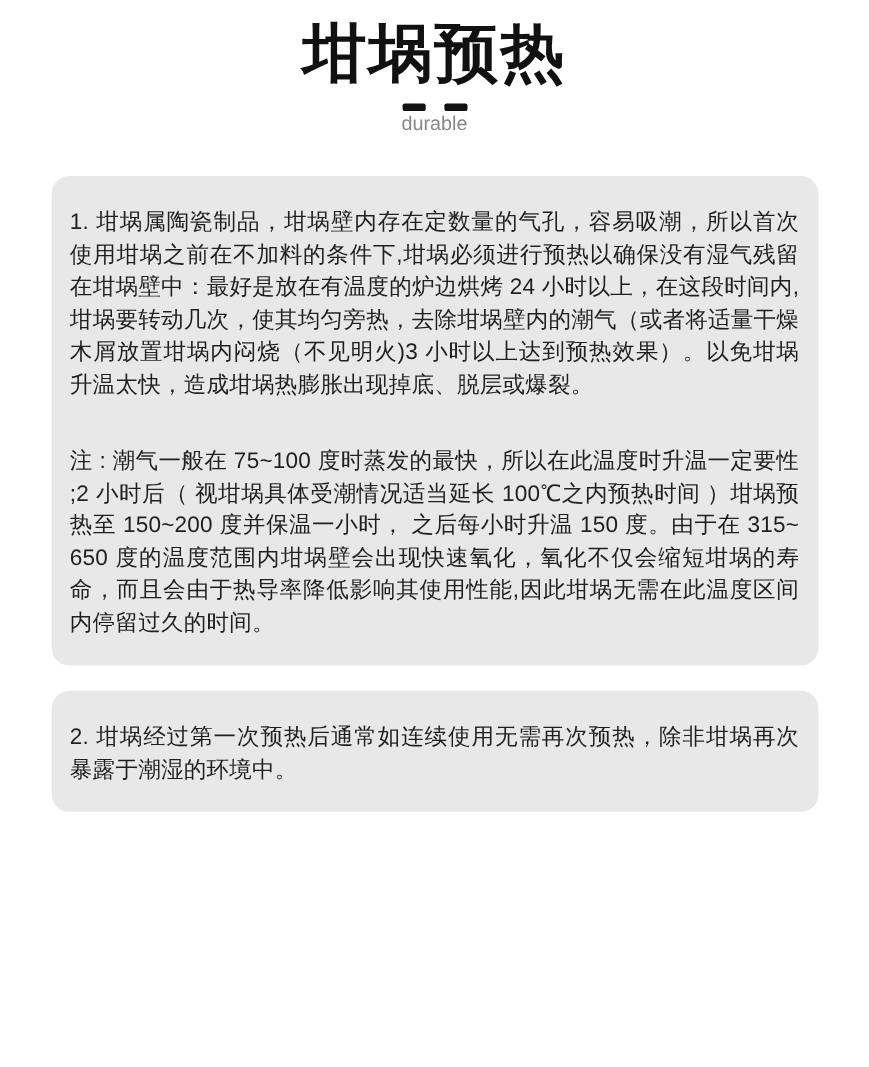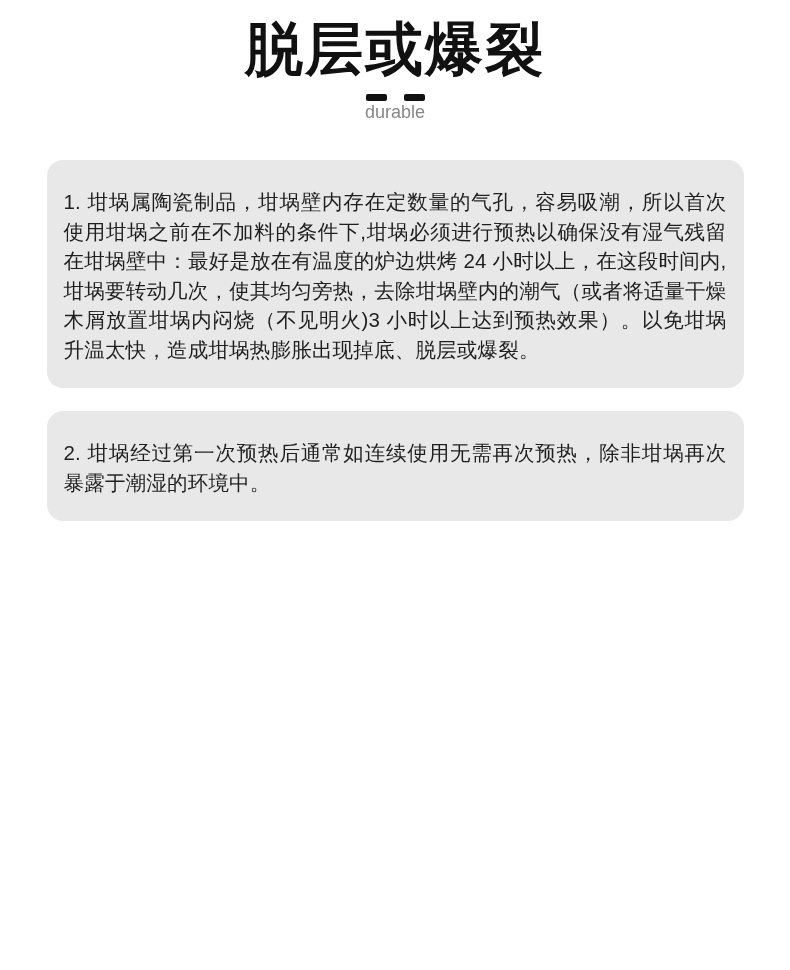--- a/index.html
+++ b/index.html
@@ -79,29 +79,30 @@
     word-break: break-all;
   }
   .box p + p { margin-top: 40px; }
 </style>
 </head>
 <body>
 
 <div class="page">
 
   <header class="header">
-    <h1 class="title">脱层或爆裂</h1>
+    <h1 class="title">坩埚预热</h1>
     <div class="dashes">
       <span class="dash"></span>
       <span class="dash"></span>
     </div>
     <div class="subtitle-en">durable</div>
   </header>
 
   <section class="box box-1">
     <p>1. 坩埚属陶瓷制品，坩埚壁内存在定数量的气孔，容易吸潮，所以首次使用坩埚之前在不加料的条件下,坩埚必须进行预热以确保没有湿气残留在坩埚壁中：最好是放在有温度的炉边烘烤 24 小时以上，在这段时间内,坩埚要转动几次，使其均匀旁热，去除坩埚壁内的潮气（或者将适量干燥木屑放置坩埚内闷烧（不见明火)3 小时以上达到预热效果）。以免坩埚升温太快，造成坩埚热膨胀出现掉底、脱层或爆裂。</p>
+    <p>注 : 潮气一般在 75~100 度时蒸发的最快，所以在此温度时升温一定要性 ;2 小时后（ 视坩埚具体受潮情况适当延长 100℃之内预热时间 ）坩埚预热至 150~200 度并保温一小时， 之后每小时升温 150 度。由于在 315~650 度的温度范围内坩埚壁会出现快速氧化，氧化不仅会缩短坩埚的寿命，而且会由于热导率降低影响其使用性能,因此坩埚无需在此温度区间内停留过久的时间。</p>
   </section>
 
   <section class="box box-2">
     <p>2. 坩埚经过第一次预热后通常如连续使用无需再次预热，除非坩埚再次暴露于潮湿的环境中。</p>
   </section>
 
 </div>
 
 </body></html>

